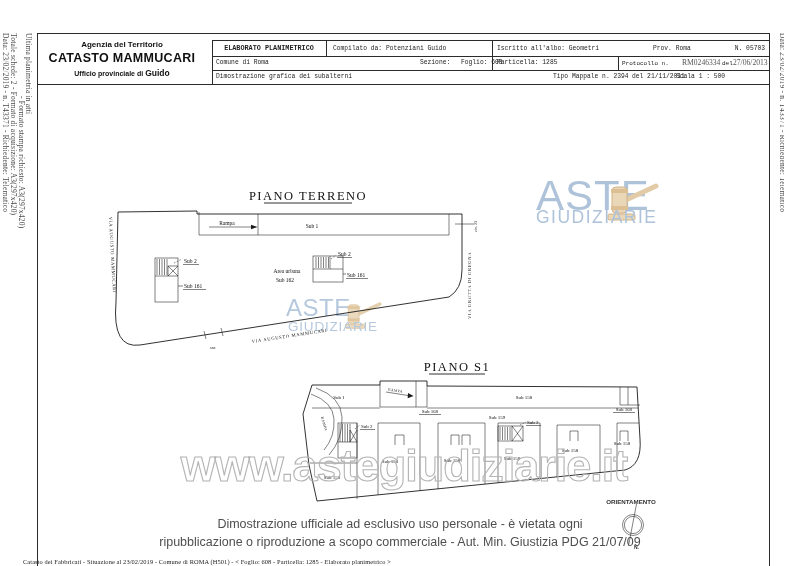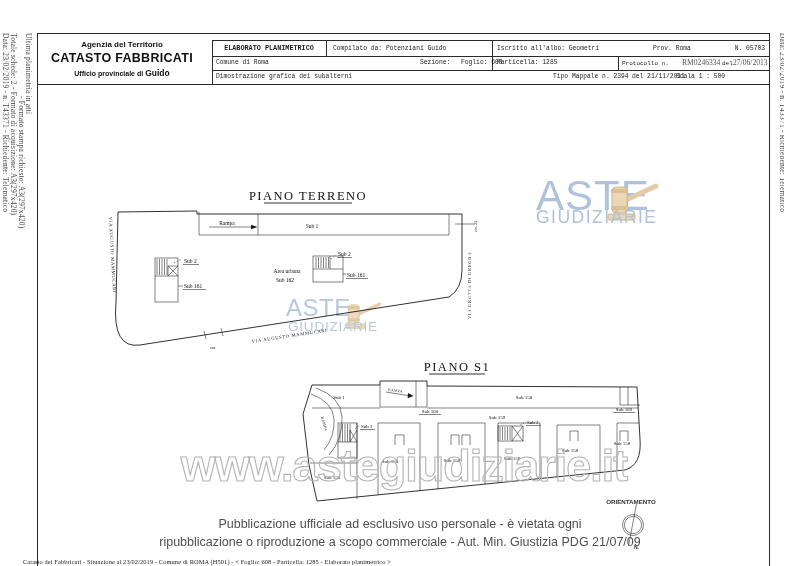--- a/index.html
+++ b/index.html
@@ -49,21 +49,21 @@
   <div class="margin-note" style="left:18px;top:15px;">Totale schede: 2 - Formato di acquisizione: A3(297x420)</div>
   <div class="margin-note" style="left:26px;top:78px;">- Formato stampa richiesto: A3(297x420)</div>
   <div class="margin-note" style="left:33px;top:15px;">Ultima planimetria in atti</div>
   <div class="margin-note" style="left:787px;top:15px;">Data: 23/02/2019 - n. T43371 - Richiedente: Telematico</div>
 
   <div class="doc-border"></div>
   <div class="hline" style="left:23px;top:557px;width:754px;"></div>
 
   <div class="logo" style="top:22px;">
     <div class="logo-1">Agenzia del Territorio</div>
-    <div class="logo-2">CATASTO FABBRICATI</div>
+    <div class="logo-2">CATASTO MAMMUCARI</div>
     <div class="logo-3">
       <span>Ufficio provinciale di</span>
       <span class="city">Guido</span>
     </div>
   </div>
 
   <div class="hline" style="left:212px;top:22px;width:557px;"></div>
   <div class="hline" style="left:212px;top:38px;width:557px;"></div>
   <div class="hline" style="left:212px;top:52px;width:557px;"></div>
   <div class="hline" style="left:37px;top:66px;width:732px;"></div>
@@ -210,19 +210,19 @@
       <path class="ln ln-t" d="M636.5,486 L628.5,528"></path>
       <text class="t-compass-n" x="634" y="531">N.</text>
     </g>
   </svg>
 
   <svg class="wm-url-svg" width="800" height="566" viewBox="0 0 800 566">
     <text class="wm-url-text" x="404" y="463" text-anchor="middle">www.astegiudiziarie.it</text>
   </svg>
 
   <div class="disclaimer">
-    <div>Pubblicazione ufficiale ad esclusivo uso personale - è vietata ogni</div>
+    <div>Dimostrazione ufficiale ad esclusivo uso personale - è vietata ogni</div>
     <div>ripubblicazione o riproduzione a scopo commerciale - Aut. Min. Giustizia PDG 21/07/09</div>
   </div>
 
   <div class="footer-note">Catasto dei Fabbricati - Situazione al 23/02/2019 - Comune di ROMA (H501) - &lt;  Foglio: 608 - Particella: 1285 - Elaborato planimetrico &gt;</div>
 
 </div>
 
 </body></html>

